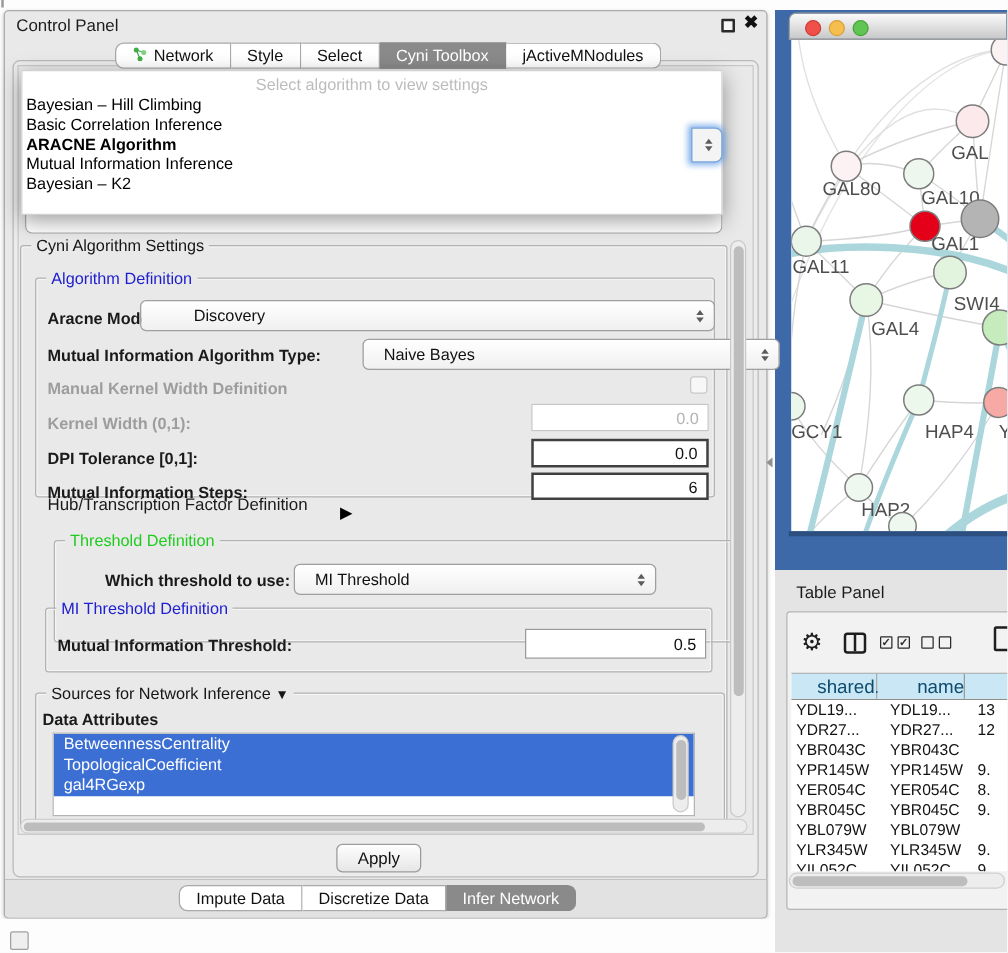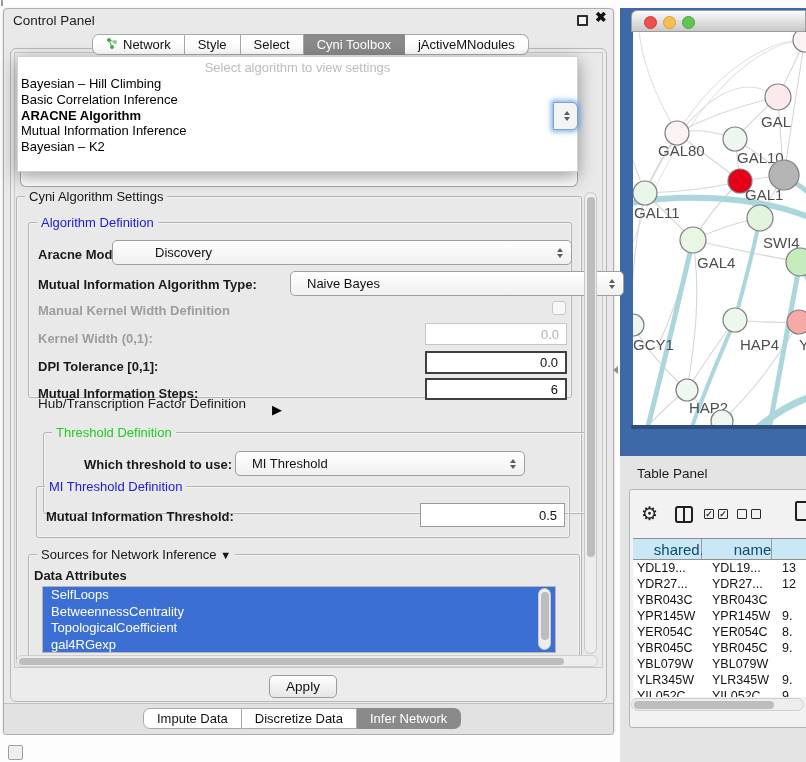--- a/index.html
+++ b/index.html
@@ -391,21 +391,20 @@
   </div>
 
   <div class="abs grp" style="left:28px;top:554px;width:552px;height:110px;">
     <span class="grp-title t-black">
       <span>Sources for Network Inference</span>
       <span style="font-size:11px;">▼</span>
     </span>
   </div>
   <span class="lbl" style="left:34px;top:568px;">Data Attributes</span>
   <div class="attr-list" id="attr-list">
-      <div class="attr-item">SelfLoops</div>
       <div class="attr-item">BetweennessCentrality</div>
       <div class="attr-item">TopologicalCoefficient</div>
       <div class="attr-item">gal4RGexp</div>
     </div>
   <div class="abs sbv" style="left:538px;top:588px;width:13px;height:62px;">
     <span class="thumb" style="left:2px;top:3px;width:8px;height:48px;"></span>
   </div>
 
   <div class="abs sbv" style="left:584px;top:192px;width:13px;height:462px;">
     <span class="thumb" style="left:2px;top:4px;width:8px;height:360px;"></span>

